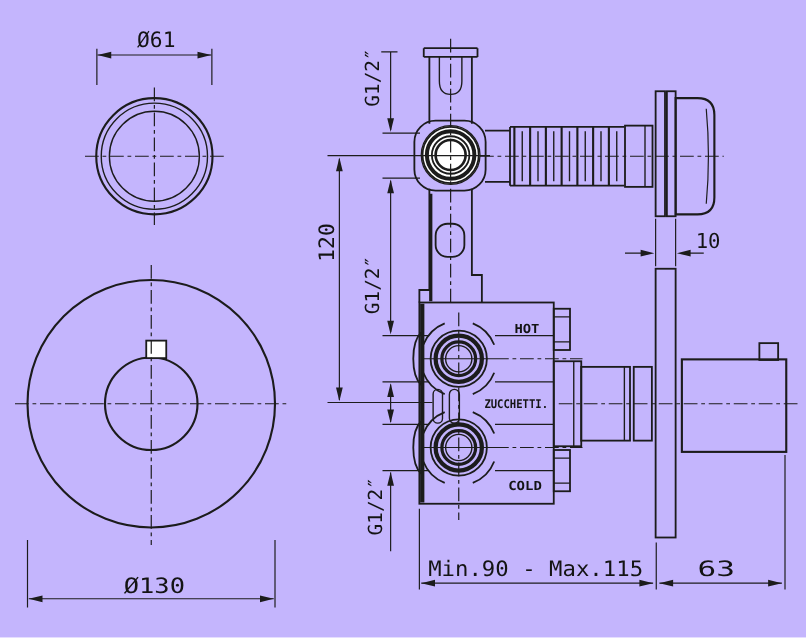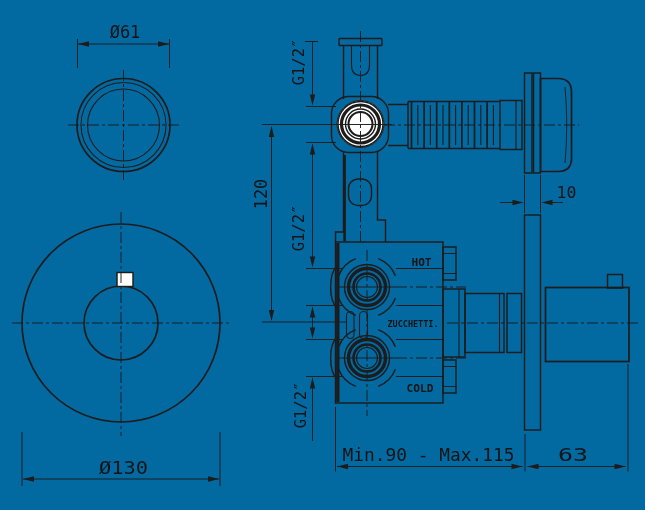--- a/index.html
+++ b/index.html
@@ -1,16 +1,16 @@
 <!DOCTYPE html>
 <html><head>
 <meta charset="utf-8">
 <style>
   html,body{margin:0;padding:0;background:#fff;}
-  .stage{position:relative;width:645px;height:510px;background:#0369a1;overflow:hidden;
+  .stage{position:relative;width:645px;height:510px;background:#c4b5fd;overflow:hidden;
          font-family:"DejaVu Sans Mono","Liberation Mono",monospace;}
   svg{position:absolute;left:0;top:0;}
   svg *{vector-effect:none;}
   .ln,path,rect,circle{fill:none;stroke:#1c1c1c;stroke-linecap:butt;}
   .s09{stroke-width:.95}
   .s11{stroke-width:1.1}
   .s14{stroke-width:1.45}
   .s17{stroke-width:1.7}
   .s21{stroke-width:2.1}
   .s26{stroke-width:2.6}

